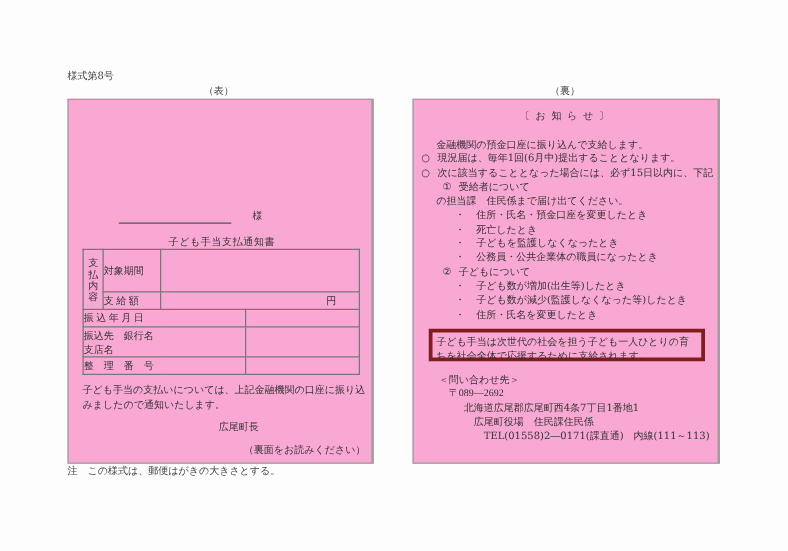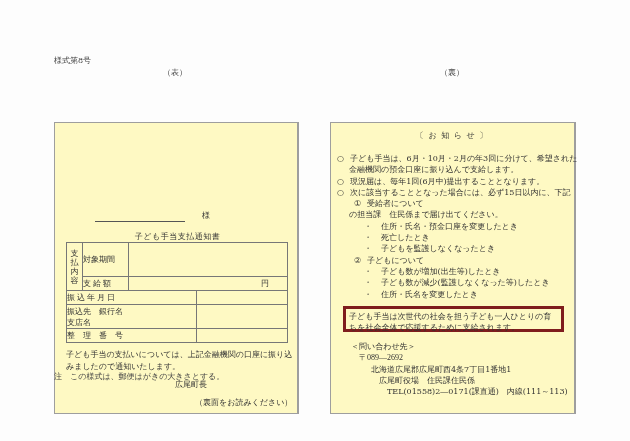--- a/index.html
+++ b/index.html
@@ -1,21 +1,21 @@
 <!DOCTYPE html>
 <html><head>
 <meta charset="utf-8">
 <style>
   * { box-sizing: border-box; margin: 0; padding: 0; }
   html, body { width: 630px; height: 441px; background: #fdfdfd; overflow: hidden; }
   body { position: relative; font-family: "DejaVu Serif", "Liberation Serif", serif; color: #333; font-size: 8px; line-height: 1; }
   .abs { position: absolute; white-space: nowrap; }
   .form-id { left: 54px; top: 57px; font-size: 8px; color: #444; }
   .side-label { top: 69px; font-size: 8px; color: #444; text-align: center; width: 40px; }
-  .panel { position: absolute; top: 79px; height: 292px; border: 1.5px solid #9e9e9e; border-right-width: 2px; background: #fef9c3; margin-top: 43px; }
+  .panel { position: absolute; top: 79px; height: 292px; border: 1.5px solid #9e9e9e; border-right-width: 2px; background: #f9a8d4; }
   .panel-front { left: 54px; width: 245px; }
   .panel-back { left: 330px; width: 246px; }
 
   
   .addressee-line { position: absolute; left: 40px; top: 98px; width: 90px; border-bottom: 1px solid #555; height: 1px; }
   .addressee-suffix { left: 147px; top: 89px; font-size: 8px; }
   .notice-title { left: 60px; top: 110px; width: 125px; text-align: center; font-size: 8px; letter-spacing: 0.5px; }
   table.pay { position: absolute; left: 11px; top: 119px; width: 222px; border-collapse: collapse; font-size: 8px; }
   table.pay td { border: 1px solid #777; padding: 0; vertical-align: middle; }
   .vert { width: 16px; text-align: center; line-height: 9px; font-size: 8px; padding-top: 2px; }
@@ -93,30 +93,30 @@
 
   <div class="abs front-msg">子ども手当の支払いについては、上記金融機関の口座に振り込みましたので通知いたします。</div>
   <div class="abs mayor">広尾町長</div>
   <div class="abs read-back">（裏面をお読みください）</div>
 </div>
 
 <div class="panel panel-back">
   <div class="abs oshirase">〔 お 知 ら せ 〕</div>
 
   <div class="abs back-body">
-    <div class="row"><span class="circ">○</span><span>子ども手当は、6月・10月・2月の年3回に分けて、希望された</span></div>
     <div class="row ind1">金融機関の預金口座に振り込んで支給します。</div>
     <div class="row"><span class="circ">○</span><span>現況届は、毎年1回(6月中)提出することとなります。</span></div>
     <div class="row"><span class="circ">○</span><span>次に該当することとなった場合には、必ず15日以内に、下記</span></div>
     <div class="row ind2"><span class="circ">①</span><span>受給者について</span></div>
 
     <div class="row ind1">の担当課　住民係まで届け出てください。</div>
     <div class="row ind3"><span class="bullet">・</span><span>住所・氏名・預金口座を変更したとき</span></div>
     <div class="row ind3"><span class="bullet">・</span><span>死亡したとき</span></div>
     <div class="row ind3"><span class="bullet">・</span><span>子どもを監護しなくなったとき</span></div>
+    <div class="row ind3"><span class="bullet">・</span><span>公務員・公共企業体の職員になったとき</span></div>
 
     <div class="row ind2"><span class="circ">②</span><span>子どもについて</span></div>
     <div class="row ind3"><span class="bullet">・</span><span>子ども数が増加(出生等)したとき</span></div>
     <div class="row ind3"><span class="bullet">・</span><span>子ども数が減少(監護しなくなった等)したとき</span></div>
     <div class="row ind3"><span class="bullet">・</span><span>住所・氏名を変更したとき</span></div>
   </div>
 
   <div class="purpose-box">子ども手当は次世代の社会を担う子ども一人ひとりの育ちを社会全体で応援するために支給されます。</div>
 
   <div class="abs contact">

